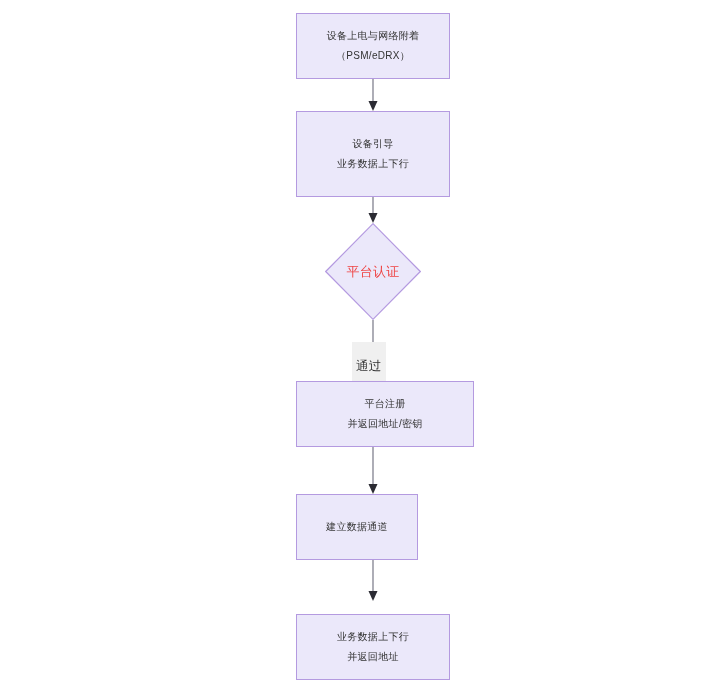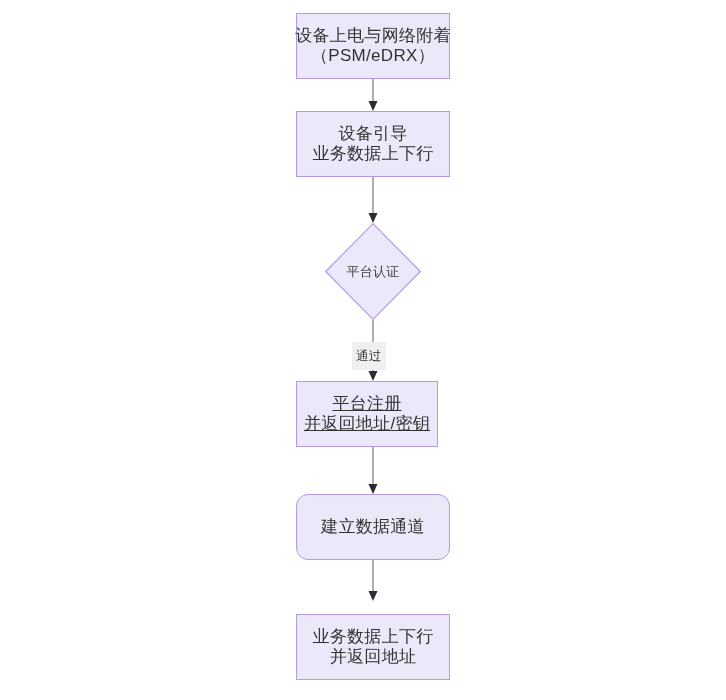--- a/index.html
+++ b/index.html
@@ -23,55 +23,55 @@
   .node {
     position: absolute;
     box-sizing: border-box;
     background: #ebe8fa;
     border: 1px solid #b49ae0;
     display: flex;
     flex-direction: column;
     align-items: center;
     justify-content: center;
     color: #333333;
-    font-size: 17px;
+    font-size: 10px;
     line-height: 20px;
     text-align: center;
     letter-spacing: 0.3px;
   }
   .node-line {
     display: block;
     white-space: nowrap;
   }
   
   #node-power-attach   { left: 296px; top: 13px;  width: 154px; height: 66px; }
-  #node-bootstrap      { left: 296px; top: 111px; width: 154px; height: 66px; }
-  #node-register       { left: 296px; top: 381px; width: 142px; height: 66px; text-decoration: underline; }
-  #node-channel        { left: 296px; top: 494px; width: 154px; height: 66px; border-radius: 12px; }
+  #node-bootstrap      { left: 296px; top: 111px; width: 154px; height: 86px; }
+  #node-register       { left: 296px; top: 381px; width: 178px; height: 66px; }
+  #node-channel        { left: 296px; top: 494px; width: 122px; height: 66px; }
   #node-business       { left: 296px; top: 614px; width: 154px; height: 66px; }
 
   
   #node-auth {
     position: absolute;
     left: 325px;
     top: 223px;
     width: 96px;
     height: 97px;
   }
   #node-auth .diamond-shape {
     position: absolute;
     inset: 0;
   }
   #node-auth .diamond-label {
     position: absolute;
     inset: 0;
     display: flex;
     align-items: center;
     justify-content: center;
-    color: #404040;
+    color: #ef4444;
     font-size: 13px;
     line-height: 18px;
     text-align: center;
     letter-spacing: 0.3px;
   }
 
   
   .connector {
     position: absolute;
     left: 0;
@@ -89,21 +89,21 @@
     fill: #2b2b33;
   }
 
   
   .edge-label {
     position: absolute;
     background: #f0f0f0;
     color: #333333;
     font-size: 12.5px;
     line-height: 16px;
-    padding: 6px 4px;
+    padding: 16px 4px;
     white-space: nowrap;
     letter-spacing: 0.3px;
   }
   #edge-label-pass {
     left: 352px;
     top: 342px;
   }
 </style>
 </head>
 <body>

